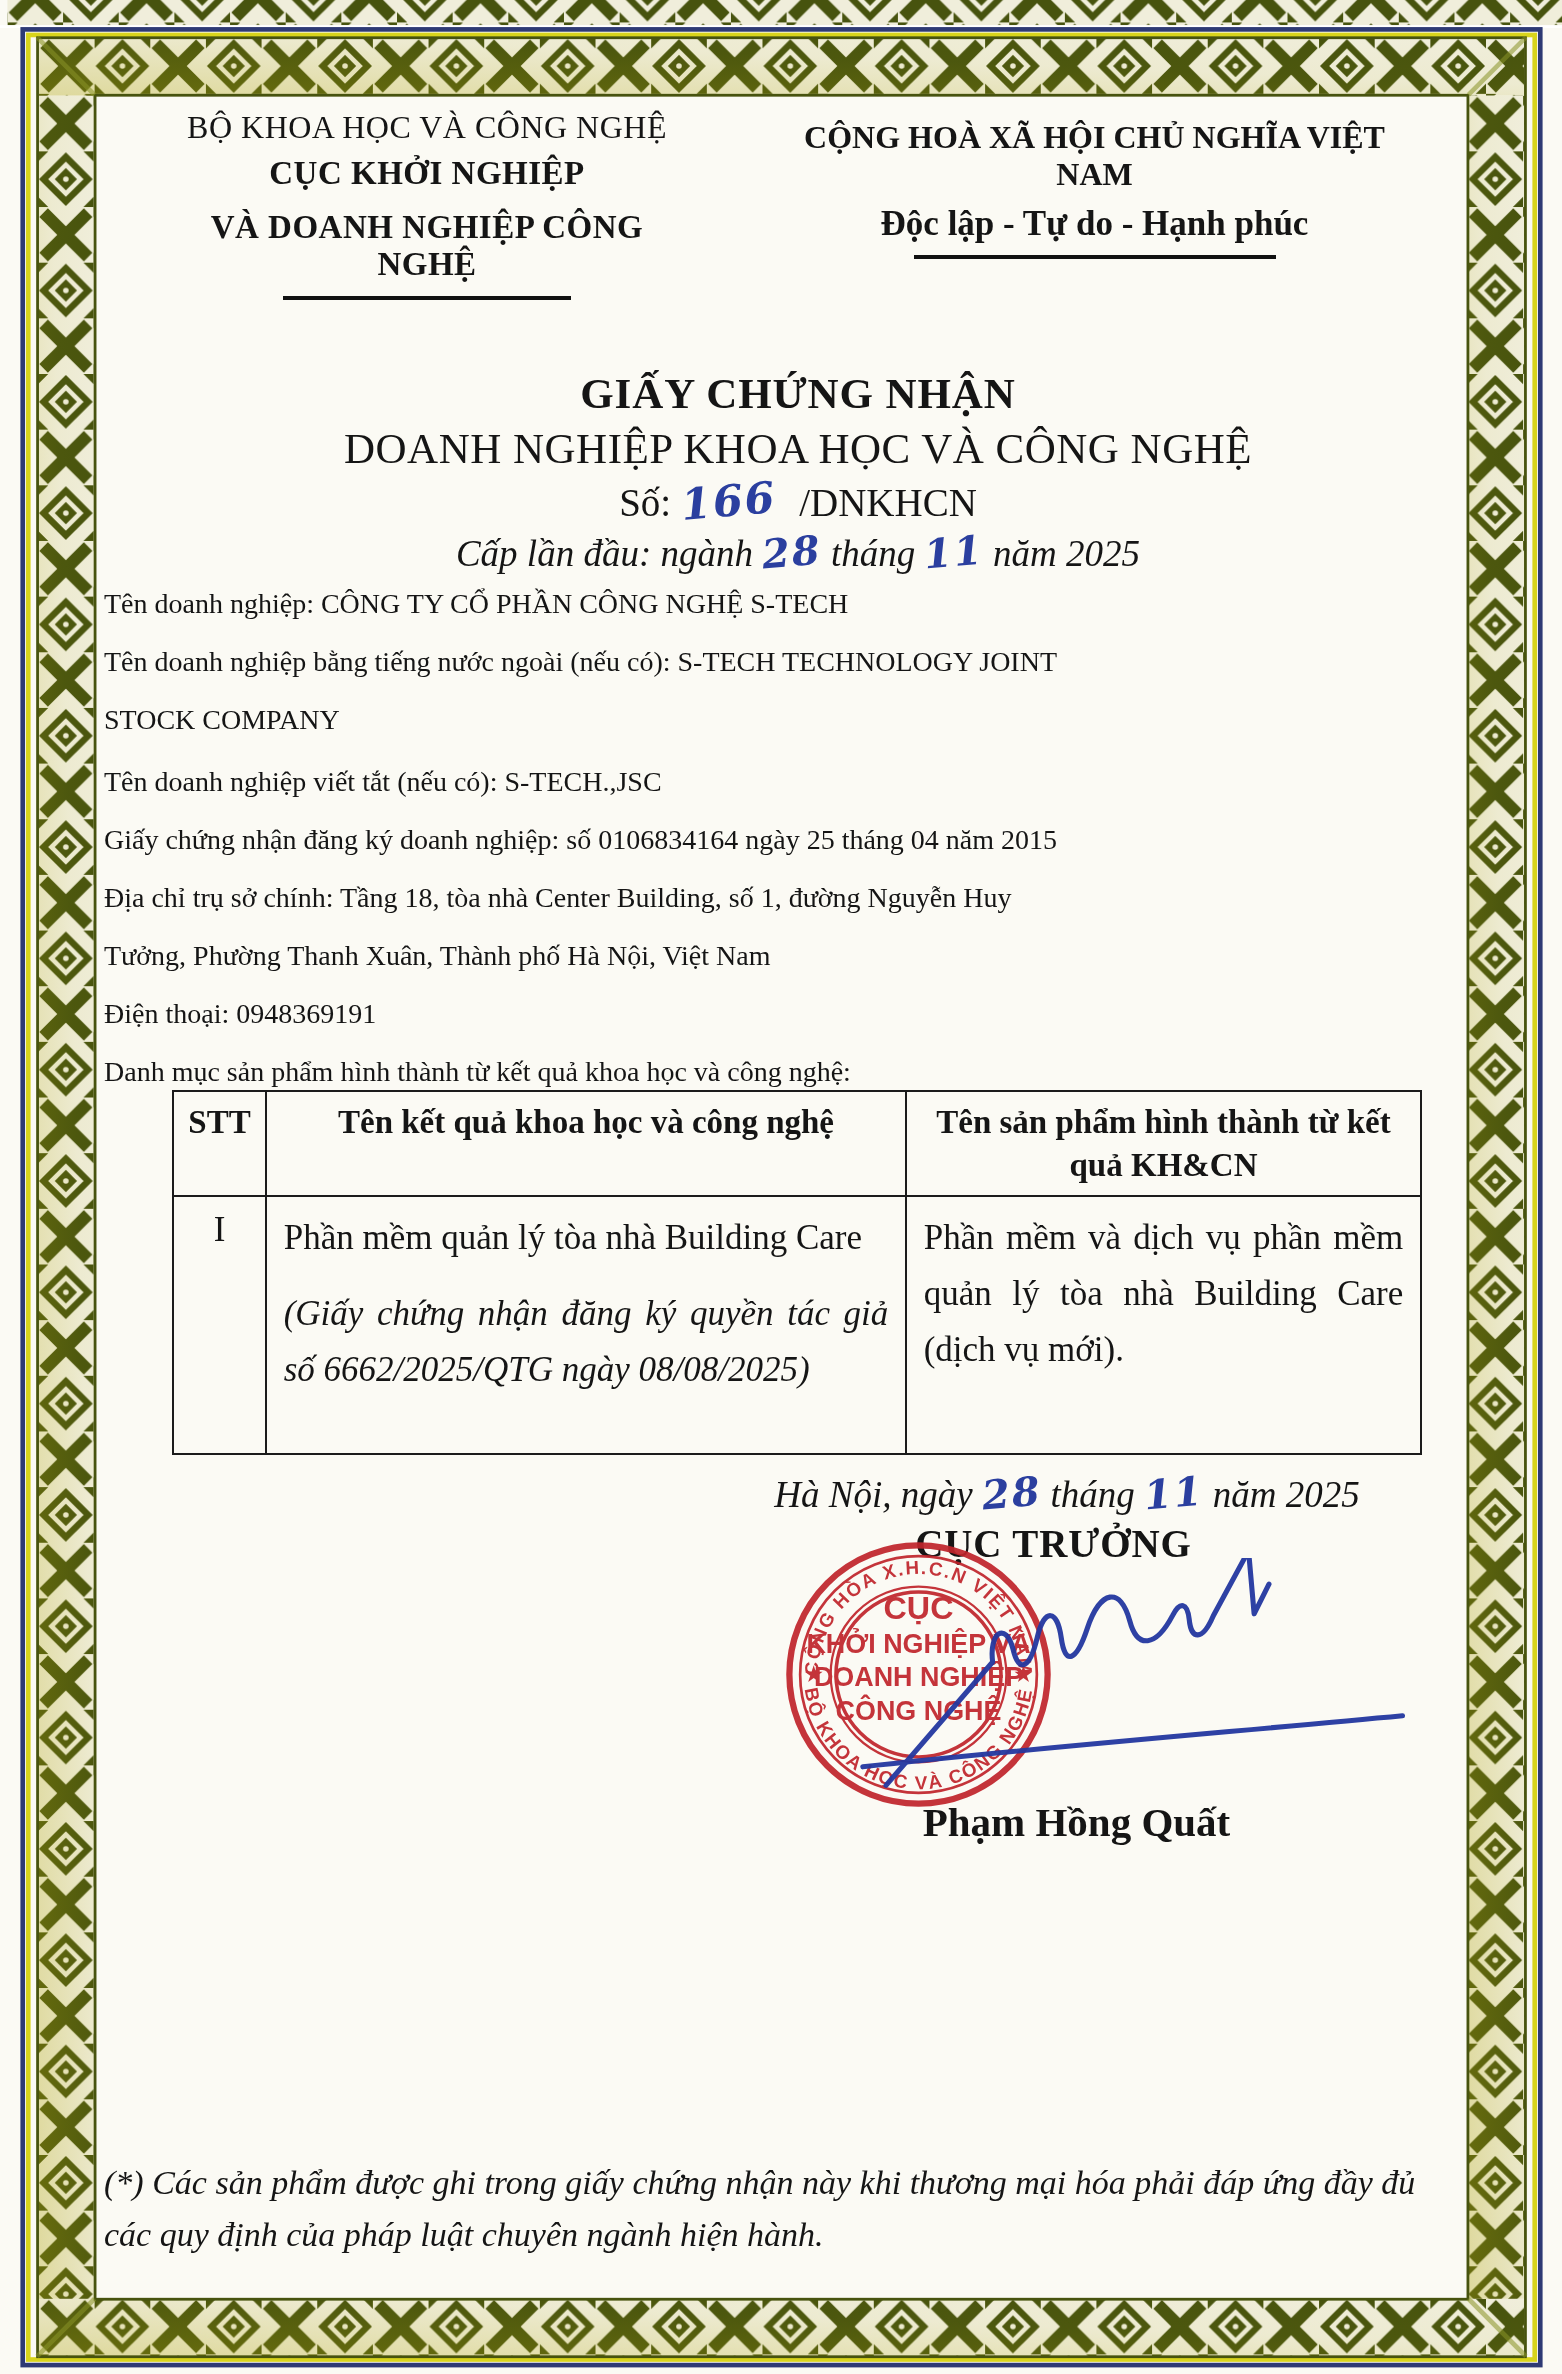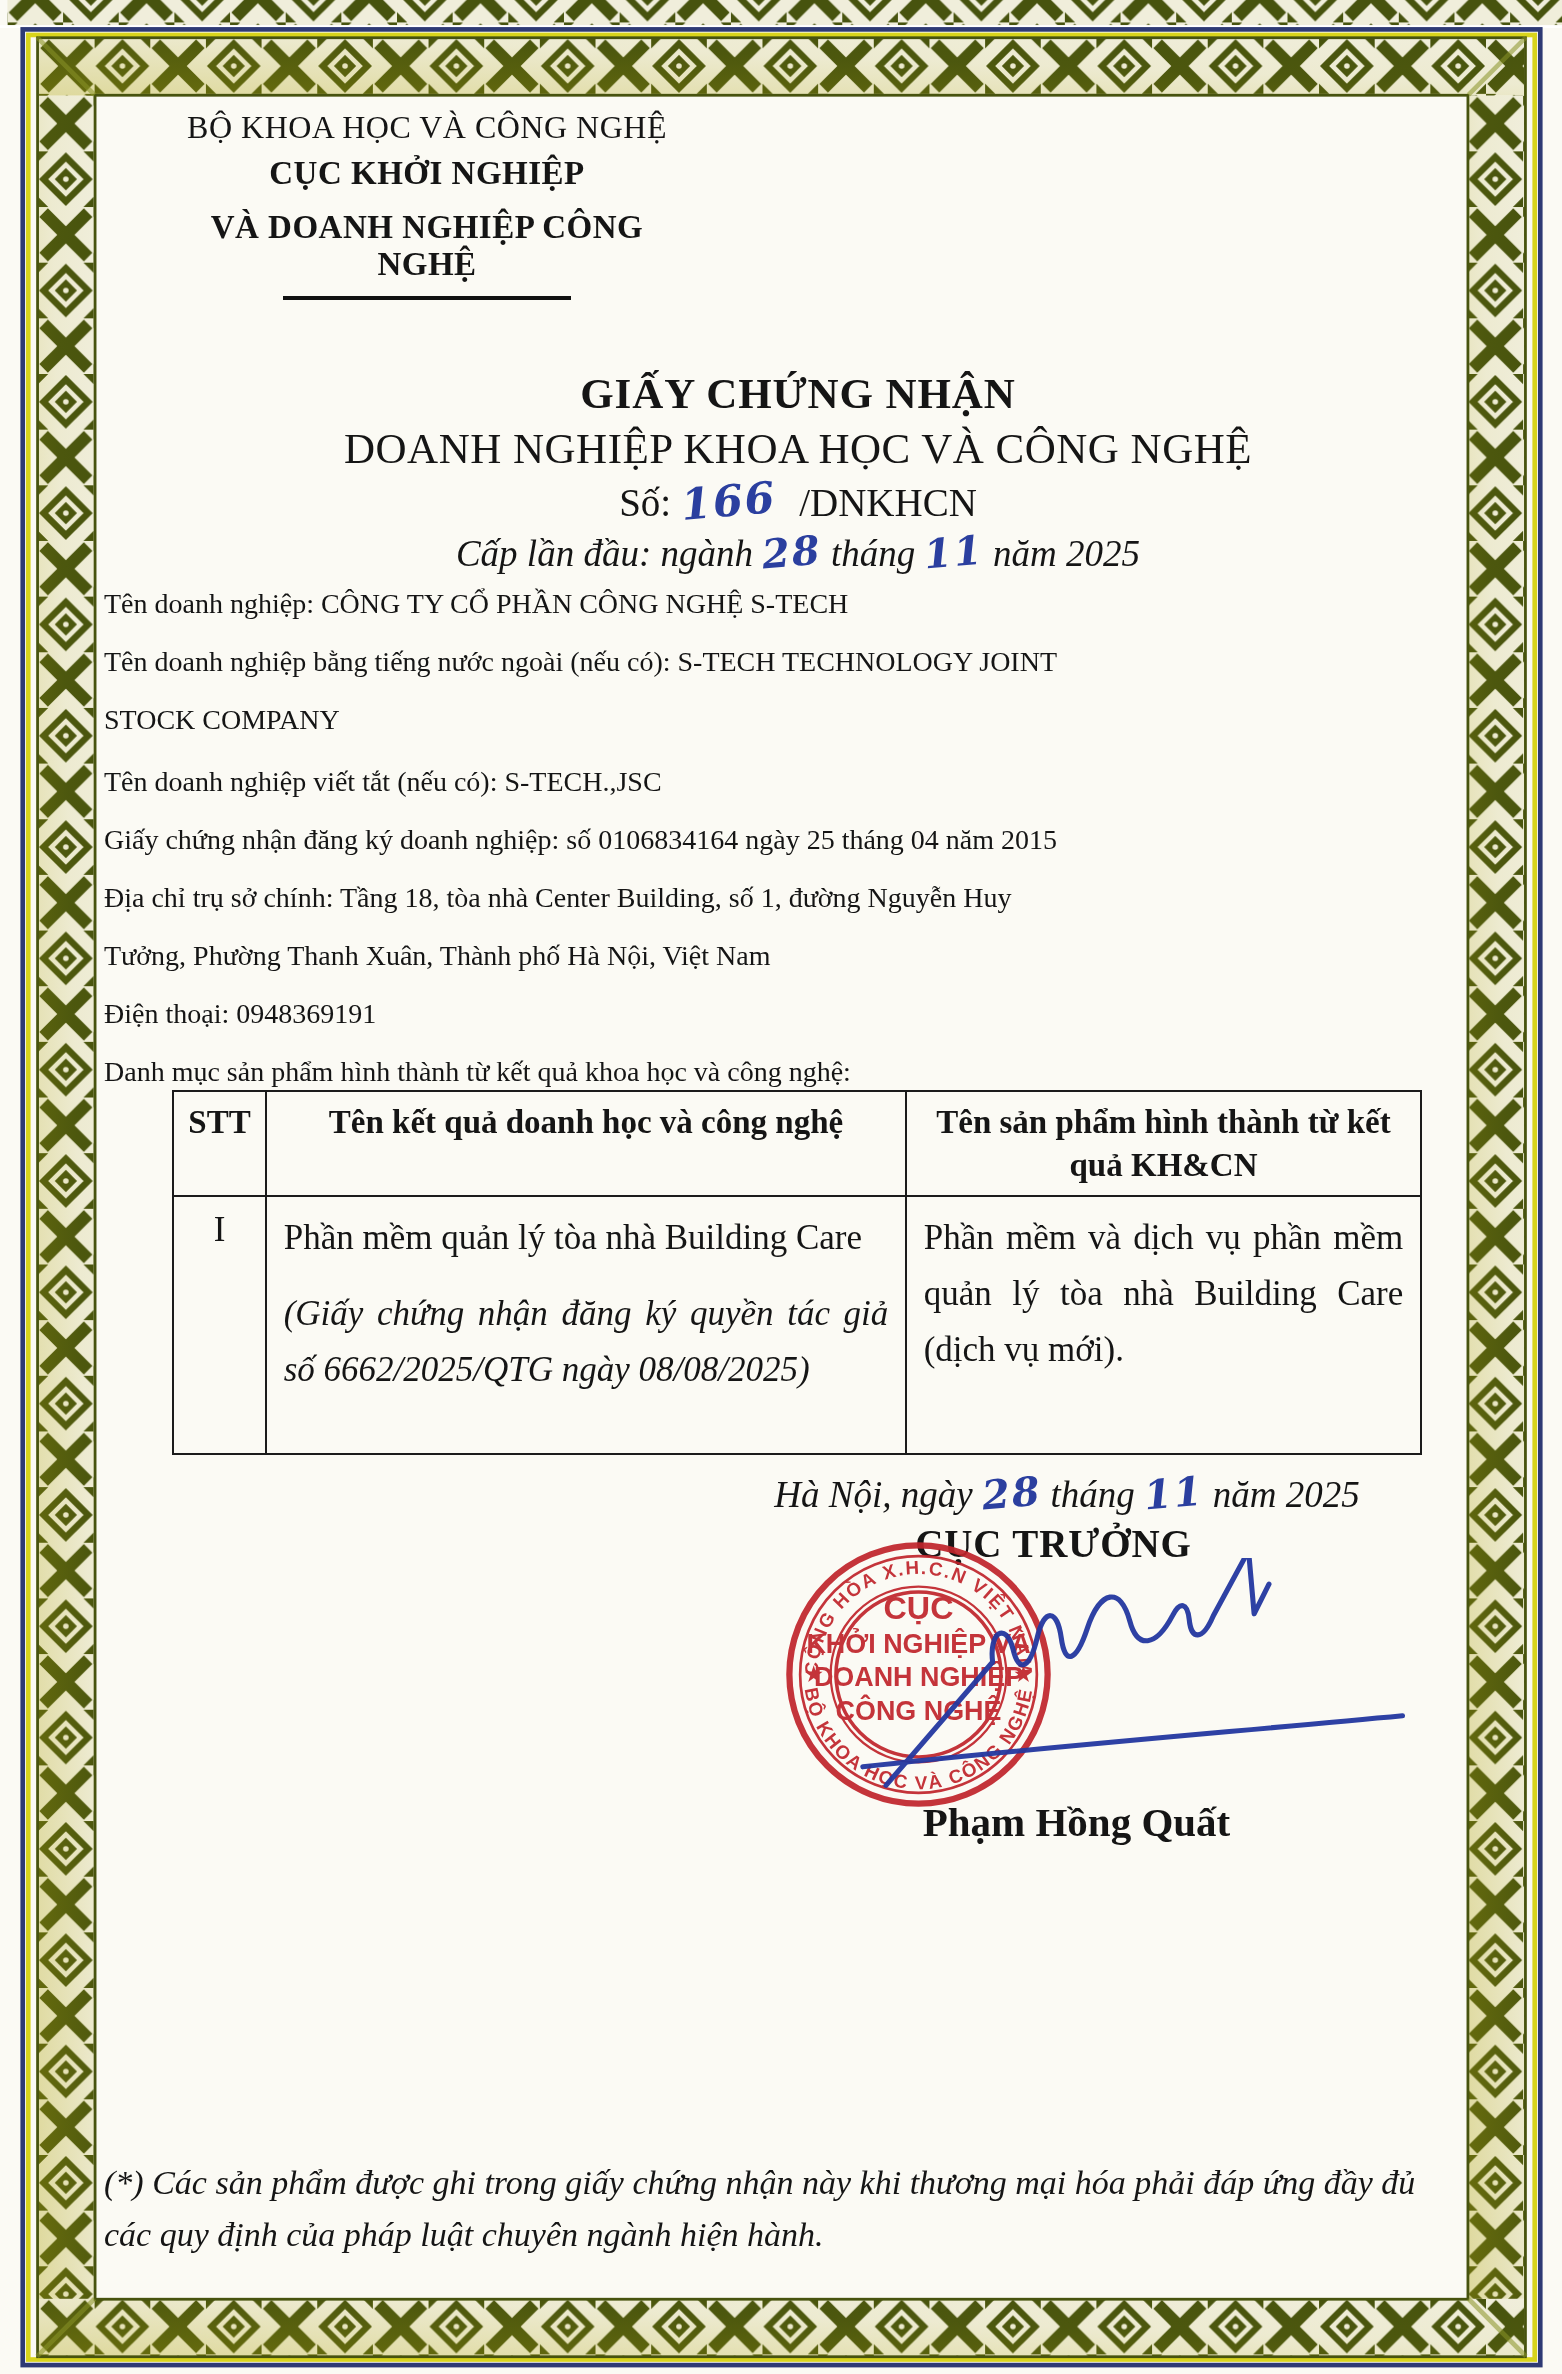--- a/index.html
+++ b/index.html
@@ -111,20 +111,25 @@
     </g>
   </svg>
 
   <div class="abs ctr" style="left:158px;top:109px;width:538px">
     <div class="hdr1">BỘ KHOA HỌC VÀ CÔNG NGHỆ</div>
     <div class="hdr2" style="margin-top:9.3px">CỤC KHỞI NGHIỆP</div>
     <div class="hdr2" style="margin-top:17px">VÀ DOANH NGHIỆP CÔNG NGHỆ</div>
     <div class="rule" style="width:288px;margin:13px auto 0"></div>
   </div>
 
+  <div class="abs ctr" style="left:793px;top:119px;width:603px">
+    <div class="nat1">CỘNG HOÀ XÃ HỘI CHỦ NGHĨA VIỆT NAM</div>
+    <div class="nat2" style="margin-top:11px">Độc lập - Tự do - Hạnh phúc</div>
+    <div class="rule" style="width:362px;margin:11px auto 0"></div>
+  </div>
 
   <div class="abs ctr" style="left:93px;top:336px;width:1410px">
     <div class="t1">GIẤY CHỨNG NHẬN</div>
     <div class="t2" style="margin-top:5.6px">DOANH NGHIỆP KHOA HỌC VÀ CÔNG NGHỆ</div>
     <div class="tnum" style="margin-top:7.4px">
       <span>Số:</span>
       <span class="hand" style="font-size:43px">166</span>
       <span style="margin-left:13px">/DNKHCN</span>
     </div>
     <div class="tissue" style="margin-top:7.4px">
@@ -150,21 +155,21 @@
 
   <table class="cert abs" style="left:172px;top:1090px">
     <colgroup>
         <col style="width:93px">
         <col style="width:640px">
         <col style="width:515px">
       </colgroup>
     <tbody>
         <tr>
       <th class="h">STT</th>
-      <th class="h">Tên kết quả doanh học và công nghệ</th>
+      <th class="h">Tên kết quả khoa học và công nghệ</th>
       <th class="h">Tên sản phẩm hình thành từ kết quả KH&amp;CN</th>
     </tr>
     <tr style="height:258px">
       <td class="stt">I</td>
       <td class="c">
         <div class="just">Phần mềm quản lý tòa nhà Building Care</div>
         <div class="note just">(Giấy chứng nhận đăng ký quyền tác giả số 6662/2025/QTG ngày 08/08/2025)</div>
       </td>
       <td class="c just">Phần mềm và dịch vụ phần mềm quản lý tòa nhà Building Care (dịch vụ mới).</td>
     </tr>

